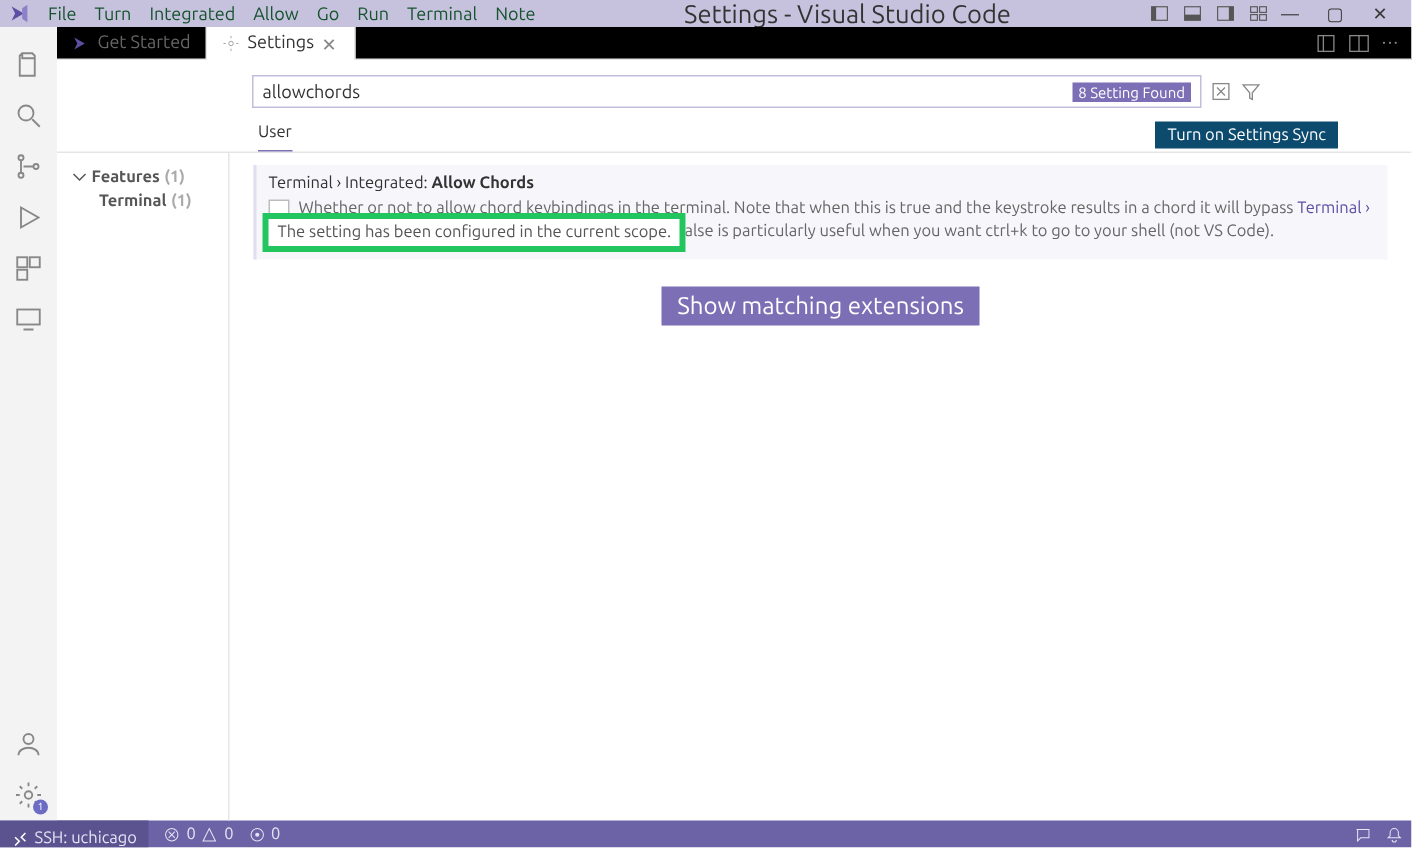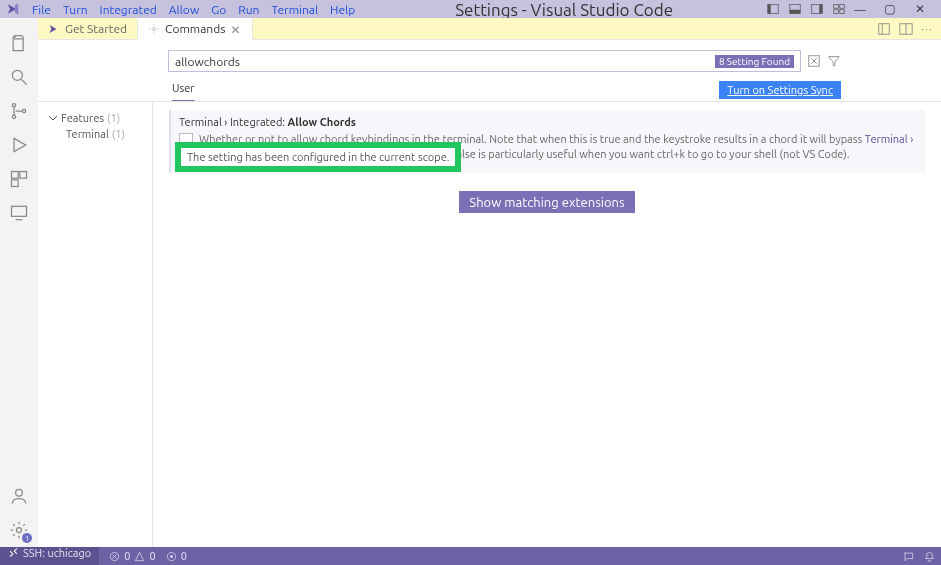--- a/index.html
+++ b/index.html
@@ -1,87 +1,87 @@
 <!DOCTYPE html>
 <html><head>
 <meta charset="utf-8">
 <style>
   * { box-sizing: border-box; margin: 0; padding: 0; font-family: -apple-system, "Segoe UI", Ubuntu, sans-serif; }
   html, body { width: 941px; height: 565px; overflow: hidden; background: #ffffff; color: #3b3b3b; font-size: 12px; }
   .titlebar { height: 18px; background: #c6c2dd; display: flex; align-items: center; padding: 0 6px; }
   .vscode-logo { width: 14px; height: 14px; margin-right: 6px; }
   .menubar { display: flex; align-items: center; }
-  .menu-item { padding: 0 6px; color: #1d4ed8; cursor: default; }
+  .menu-item { padding: 0 6px; color: #14532d; cursor: default; }
   .title-center { flex: 1; text-align: center; color: #333; font-size: 17px; }
   .title-controls { display: flex; align-items: center; gap: 10px; }
   .title-controls svg, .title-controls span { width: 12px; height: 12px; }
   .win-btn { width: 30px; text-align: center; font-size: 12px; }
 
   .body-row { display: flex; height: 529px; }
   .activitybar { width: 38px; background: #f3f3f3; display: flex; flex-direction: column; align-items: center; padding-top: 8px; }
   .activity-icon { width: 22px; height: 22px; margin: 6px 0; color: #6a6a6a; display: flex; align-items: center; justify-content: center; position: relative; }
   .activity-spacer { flex: 1; }
   .badge-dot { position: absolute; bottom: -2px; right: -2px; background: #6c6cc4; color: #fff; border-radius: 50%; width: 10px; height: 10px; font-size: 7px; display: flex; align-items: center; justify-content: center; }
 
   .editor-area { flex: 1; display: flex; flex-direction: column; }
-  .tabbar { height: 22px; background: #fef9c3; display: flex; align-items: center; border-bottom: 1px solid #e5e5e5; }
+  .tabbar { height: 22px; background: #000000; display: flex; align-items: center; border-bottom: 1px solid #e5e5e5; }
   .tab { height: 22px; display: flex; align-items: center; padding: 0 10px; gap: 5px; color: #666; border-right: 1px solid #e5e5e5; }
   .tab.active { background: #ffffff; color: #333; }
   .tab-icon { width: 12px; height: 12px; }
   .tab-close { width: 12px; height: 12px; color: #888; }
   .tabbar-actions { margin-left: auto; display: flex; gap: 8px; padding-right: 8px; color: #888; }
 
   .settings-pane { flex: 1; display: flex; flex-direction: column; padding: 10px 0 0 0; }
   .search-row { display: flex; align-items: center; gap: 6px; padding: 0 100px 0 130px; }
   .search-input { flex: 1; height: 22px; border: 1px solid #c0bedb; background: #fff; padding: 2px 6px; font-size: 12px; color: #333; display: flex; align-items: center; justify-content: space-between; }
   .settings-found { background: #7c6fb5; color: #fff; padding: 1px 4px; font-size: 10px; }
   .search-actions { display: flex; gap: 6px; color: #888; }
-  .scope-row { display: flex; align-items: center; padding: 6px 100px 0 134px; gap: 10px; border-bottom: 1px solid #e5e5e5; }
+  .scope-row { display: flex; align-items: center; padding: 6px 49px 0 134px; gap: 10px; border-bottom: 1px solid #e5e5e5; }
   .scope-tab { padding: 4px 0 6px 0; color: #888; font-size: 11px; }
   .scope-tab.active { color: #333; border-bottom: 1px solid #7c6fb5; }
-  .sync-btn { margin-left: auto; background: #3b82f6; color: #fff; padding: 3px 8px; font-size: 11px; text-decoration: underline; }
+  .sync-btn { margin-left: auto; background: #0c4a6e; color: #fff; padding: 3px 8px; font-size: 11px; }
 
   .settings-body { flex: 1; display: flex; }
   .outline { width: 110px; padding: 8px 0 0 10px; font-size: 11px; }
-  .outline-item { padding: 2px 0; color: #555; display: flex; align-items: center; gap: 3px; }
+  .outline-item { padding: 2px 0; color: #555; display: flex; align-items: center; gap: 3px; font-weight: bold; }
   .outline-sub { padding-left: 18px; }
   .vsep { width: 1px; background: #e5e5e5; margin-left: 4px; }
   .setting-detail { flex: 1; padding: 8px 16px; position: relative; }
   .setting-block { background: #f7f6fa; padding: 6px 8px 10px 8px; border-left: 2px solid #e0def0; }
   .setting-title { font-size: 11px; color: #333; }
   .setting-title .bold { font-weight: 600; }
   .setting-line { display: flex; align-items: flex-start; gap: 6px; margin-top: 4px; }
   .checkbox { width: 14px; height: 14px; border: 1px solid #bbb; background: #fff; flex-shrink: 0; margin-top: 1px; }
   .setting-desc { font-size: 11px; color: #666; line-height: 1.4; }
   .setting-desc a { color: #5a4fa3; text-decoration: none; }
-  .tooltip-box { position: absolute; top: 40px; left: 22px; background: #fff; border: 6px solid #22c55e; padding: 3px 6px; font-size: 11px; color: #555; }
-  .match-ext-btn { display: block; margin: 18px auto 0; background: #7c6fb5; color: #fff; padding: 4px 10px; font-size: 13px; width: fit-content; }
+  .tooltip-box { position: absolute; top: 40px; left: 22px; background: #fff; border: 4px solid #22c55e; padding: 3px 6px; font-size: 11px; color: #555; }
+  .match-ext-btn { display: block; margin: 18px auto 0; background: #7c6fb5; color: #fff; padding: 4px 10px; font-size: 16px; width: fit-content; }
 
   .statusbar { height: 18px; background: #6c63a6; color: #e6e3f3; display: flex; align-items: center; font-size: 11px; padding: 0 6px; gap: 10px; }
-  .status-remote { background: #5b5290; padding: 0 8px; margin-left: -6px; height: 100%; display: flex; align-items: flex-start; gap: 4px; }
+  .status-remote { background: #5b5290; padding: 0 8px; margin-left: -6px; height: 100%; display: flex; align-items: flex-end; gap: 4px; }
   .status-right { margin-left: auto; display: flex; gap: 10px; }
   .sicon { width: 11px; height: 11px; }
 </style>
 </head>
 <body>
 
 <div class="titlebar">
   <svg class="vscode-logo" viewBox="0 0 24 24">
       <path fill="#5a4fa3" d="M3 4l4 8-4 8 14-8z"></path>
       <path fill="#8c80c9" d="M21 2v20l-6-4V6z"></path>
     </svg>
   <div class="menubar">
     <span class="menu-item">File</span>
     <span class="menu-item">Turn</span>
     <span class="menu-item">Integrated</span>
     <span class="menu-item">Allow</span>
     <span class="menu-item">Go</span>
     <span class="menu-item">Run</span>
     <span class="menu-item">Terminal</span>
-    <span class="menu-item">Help</span>
+    <span class="menu-item">Note</span>
   </div>
   <div class="title-center">Settings - Visual Studio Code</div>
   <div class="title-controls">
     <svg viewBox="0 0 16 16">
         <rect x="1" y="2" width="14" height="12" fill="none" stroke="#555"></rect>
         <rect x="1" y="2" width="4" height="12" fill="#555"></rect>
       </svg>
     <svg viewBox="0 0 16 16">
         <rect x="1" y="2" width="14" height="12" fill="none" stroke="#555"></rect>
         <rect x="1" y="9" width="14" height="5" fill="#555"></rect>
@@ -164,21 +164,21 @@
         <svg class="tab-icon" viewBox="0 0 24 24">
             <path fill="#5a4fa3" d="M3 4l4 8-4 8 14-8z"></path>
           </svg>
         <span>Get Started</span>
       </div>
       <div class="tab active">
         <svg class="tab-icon" viewBox="0 0 24 24">
             <circle cx="12" cy="12" r="3" fill="none" stroke="#888"></circle>
             <path d="M12 2v3M12 19v3M2 12h3M19 12h3" stroke="#888"></path>
           </svg>
-        <span>Commands</span>
+        <span>Settings</span>
         <span class="tab-close">✕</span>
       </div>
       <div class="tabbar-actions">
         <svg width="14" height="14" viewBox="0 0 16 16">
             <rect x="2" y="2" width="12" height="12" fill="none" stroke="#888"></rect>
             <path d="M6 2v12" stroke="#888"></path>
           </svg>
         <svg width="14" height="14" viewBox="0 0 16 16">
             <rect x="1" y="2" width="14" height="12" fill="none" stroke="#888"></rect>
             <line x1="8" y1="2" x2="8" y2="14" stroke="#888"></line>

